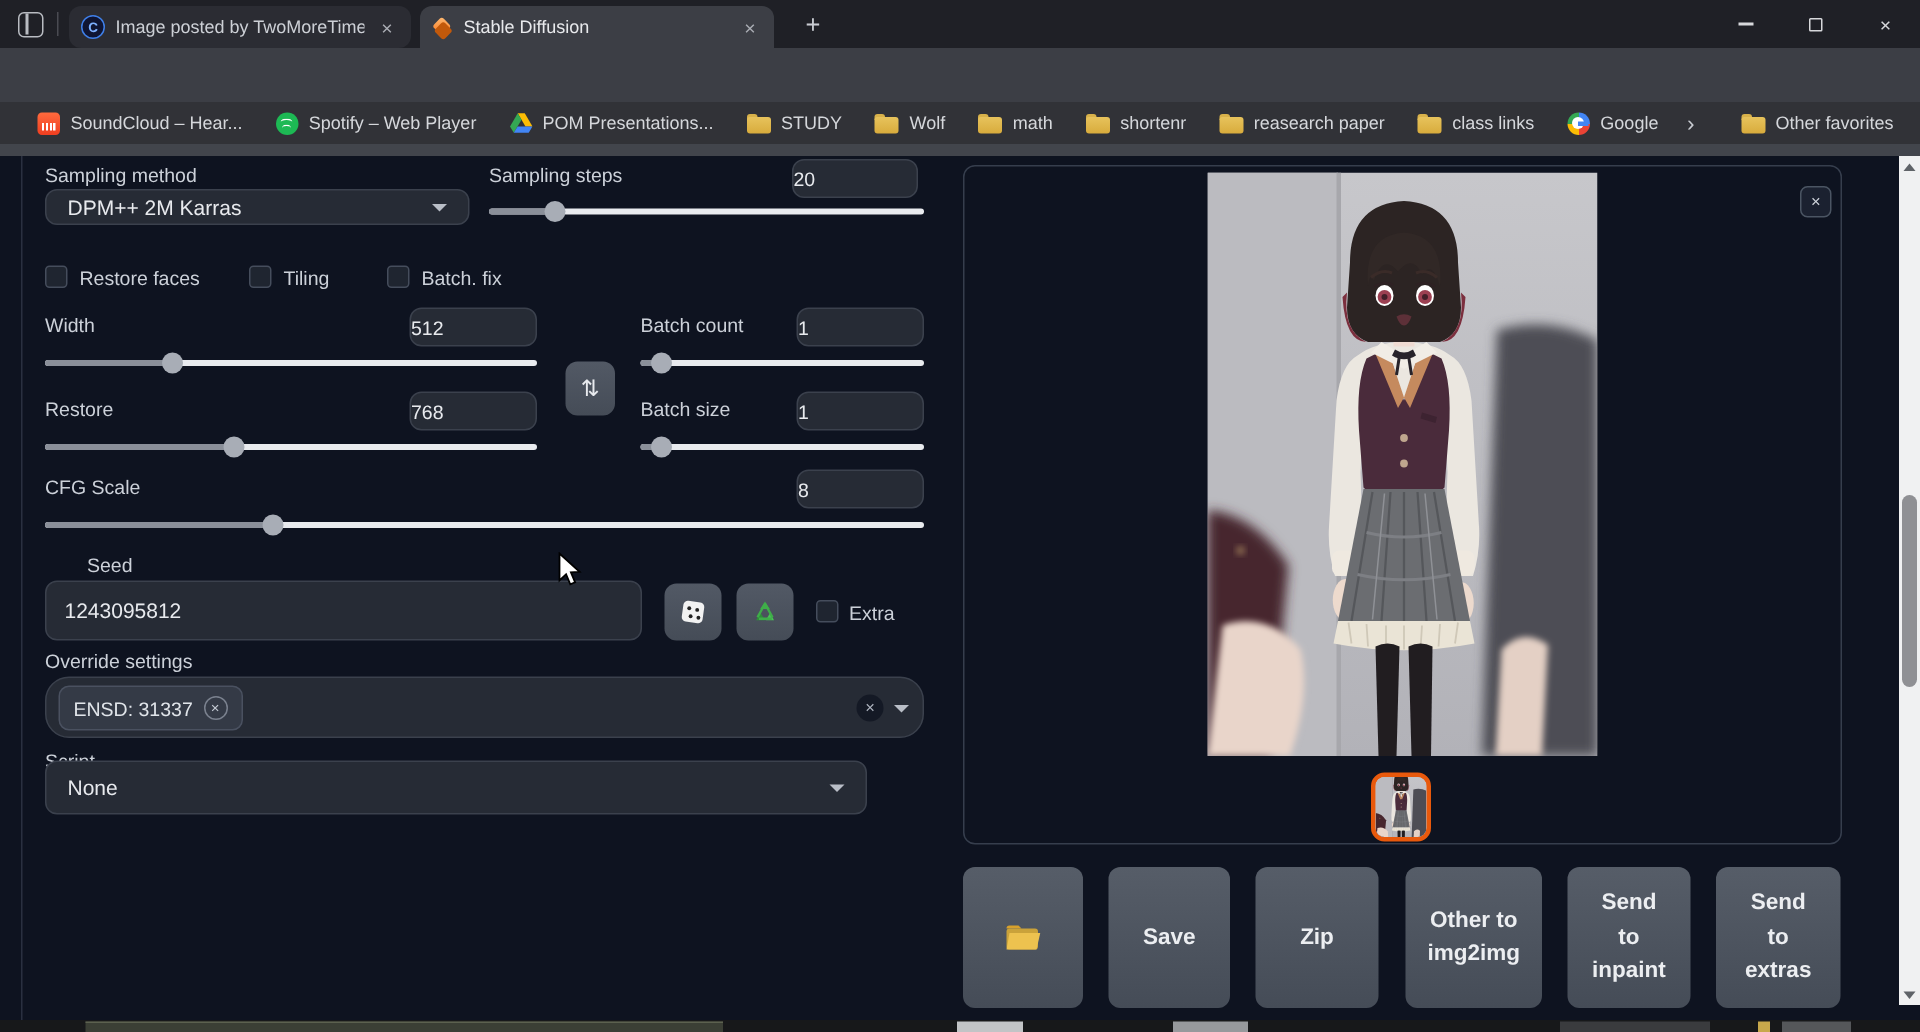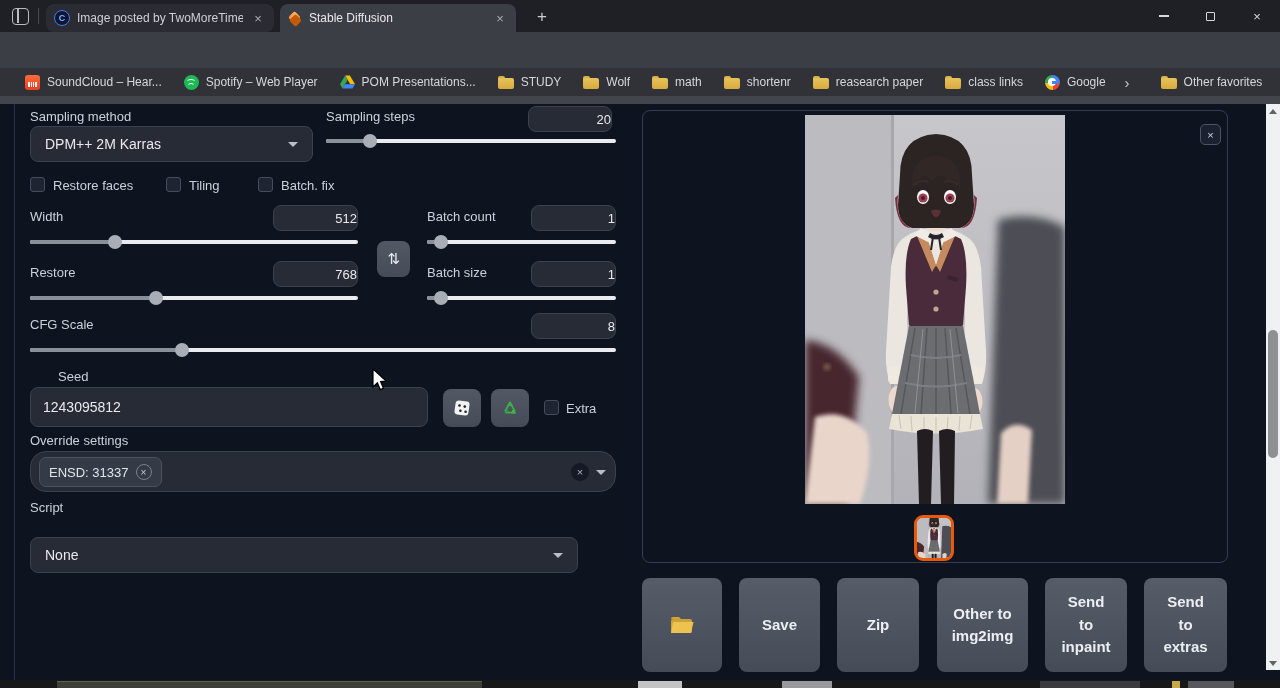--- a/index.html
+++ b/index.html
@@ -73,21 +73,21 @@
   .bm-spacer { flex:1; }
   .bm-chevron { color:#c9ccd2; font-size:15px; padding:0 8px; }
   .bm-div { width:1px; height:16px; background:#55575e; margin:0 6px; }
   .chrome-strip { left:0; top:96px; width:1280px; height:8px; background:#42454c; }
 
   
   .page { left:0; top:104px; width:1266px; height:576px; background:#0e1320; }
   .vline { left:14px; top:0; width:1px; height:576px; background:#2a3040; }
   .lbl { font-size:13px; color:#ccd1d9; white-space:nowrap; }
   input.num { background:#262b35; border:1px solid #3b414d; border-radius:8px; color:#e8eaee;
-              font-size:13px; text-align:right; font-family:inherit; outline:none; }
+              font-size:13px; text-align:left; font-family:inherit; outline:none; }
   input.seed { background:#262b35; border:1px solid #3b414d; border-radius:8px; color:#e8eaee;
                font-size:14px; padding:0 12px; font-family:inherit; outline:none; }
   .dd { background:#262b35; border:1px solid #3b414d; border-radius:8px; display:flex; align-items:center;
         padding:0 14px; color:#e8eaee; font-size:14px; }
   .dd .caret { margin-left:auto; width:0; height:0; border-left:5px solid transparent; border-right:5px solid transparent; border-top:5.5px solid #b9bec7; }
   .slider { height:14px; }
   .slider .track { position:absolute; left:0; top:5px; width:100%; height:4px; border-radius:2px; background:#e9ebef; }
   .slider .fill  { position:absolute; left:0; top:5px; height:4px; border-radius:2px; background:#8a8f99; }
   .slider .knob  { position:absolute; top:0; width:14px; height:14px; border-radius:50%; background:#a8adb6; }
   .cbox { width:15px; height:15px; border-radius:3px; background:#1f2530; border:1px solid #454d5c; }
@@ -260,21 +260,21 @@
       <span class="bm-label">Other favorites</span>
     </div>
   </div>
 
   <div class="abs chrome-strip"></div>
 
   <div class="abs page">
     <div class="abs vline"></div>
 
     <div class="abs lbl" style="left:30px; top:5px;">Sampling method</div>
-    <div class="abs dd" style="left:30px; top:22px; width:283px; height:36px;">
+    <div class="abs dd" style="left:30px; top:22px; width:283px; height:24px;">
       <span>DPM++ 2M Karras</span>
         <span class="caret"></span>
     </div>
     <div class="abs lbl" style="left:326px; top:5px;">Sampling steps</div>
     <input class="abs num" style="left: 528px; top: 2px; width: 84px; height: 26px;" value="20">
     <div class="abs slider" style="left:326px; top:30px; width:290px;">
       <div class="track"></div>
         <div class="fill" style="width:44px;"></div>
         <div class="knob" style="left:37px;"></div>
     </div>
@@ -352,21 +352,21 @@
     <div class="abs ovr" style="left:30px; top:347px; width:586px; height:41px;">
       <div class="chip">
         <span class="chip-label">ENSD: 31337</span>
         <span class="chip-x">×</span>
       </div>
       <div class="ovr-x">×</div>
       <div class="ovr-caret"></div>
     </div>
 
     <div class="abs lbl" style="left:30px; top:396px;">Script</div>
-    <div class="abs dd" style="left:30px; top:433px; width:548px; height:36px;">
+    <div class="abs dd" style="left:30px; top:403px; width:548px; height:36px;">
       <span>None</span>
         <span class="caret"></span>
     </div>
 
     <div class="abs gal">
       <svg width="0" height="0" style="position:absolute;">
         <defs>
           <linearGradient id="bgg" x1="0" y1="0" x2="0" y2="1">
             <stop offset="0" stop-color="#c7c7cb"></stop>
               <stop offset="1" stop-color="#b2b2b8"></stop>

